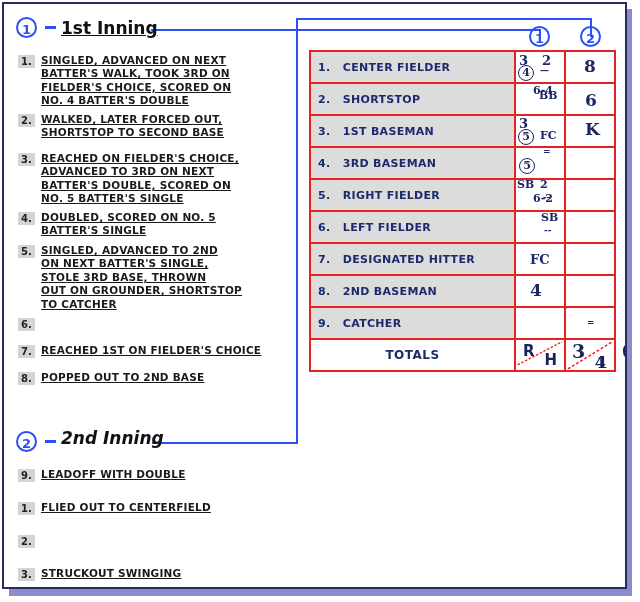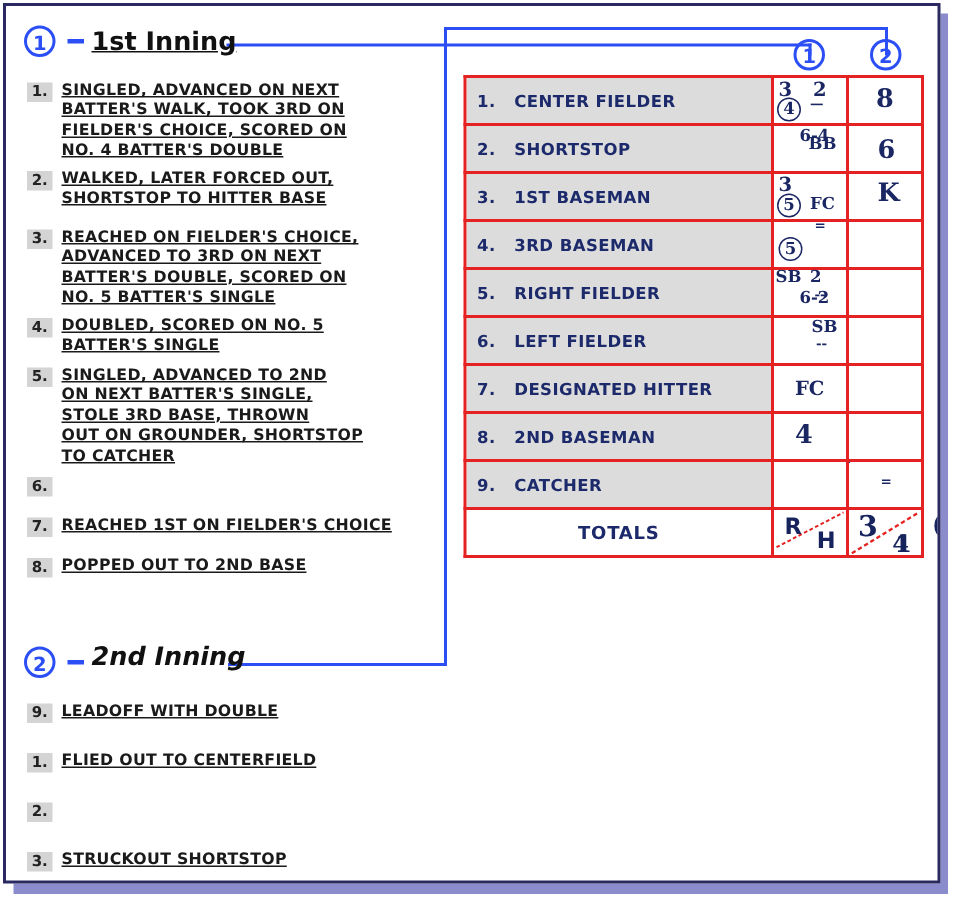--- a/index.html
+++ b/index.html
@@ -251,21 +251,21 @@
   <div class="play-item" style="left:14px; top:50px; width:272px;">
     <span class="play-num">1.</span>
     <span class="play-text">SINGLED, ADVANCED ON NEXT
 BATTER'S WALK, TOOK 3RD ON
 FIELDER'S CHOICE, SCORED ON
 NO. 4 BATTER'S DOUBLE</span>
   </div>
   <div class="play-item" style="left:14px; top:109px; width:272px;">
     <span class="play-num">2.</span>
     <span class="play-text">WALKED, LATER FORCED OUT,
-SHORTSTOP TO HITTER BASE</span>
+SHORTSTOP TO SECOND BASE</span>
   </div>
   <div class="play-item" style="left:14px; top:148px; width:276px;">
     <span class="play-num">3.</span>
     <span class="play-text">REACHED ON FIELDER'S CHOICE,
 ADVANCED TO 3RD ON NEXT
 BATTER'S DOUBLE, SCORED ON
 NO. 5 BATTER'S SINGLE</span>
   </div>
   <div class="play-item" style="left:14px; top:207px; width:272px;">
     <span class="play-num">4.</span>
@@ -304,21 +304,21 @@
   </div>
   <div class="play-item" style="left:14px; top:497px; width:280px;">
     <span class="play-num">1.</span>
     <span class="play-text">FLIED OUT TO CENTERFIELD</span>
   </div>
   <div class="play-item" style="left:14px; top:530px; width:280px;">
     <span class="play-num">2.</span>
   </div>
   <div class="play-item" style="left:14px; top:563px; width:280px;">
     <span class="play-num">3.</span>
-    <span class="play-text">STRUCKOUT SHORTSTOP</span>
+    <span class="play-text">STRUCKOUT SWINGING</span>
   </div>
 
   <table id="scorecard">
     <tbody>
 
     <tr>
       <td class="c-name">
         <span>1.</span>
         &nbsp;&nbsp;<span>CENTER FIELDER</span>
       </td>

